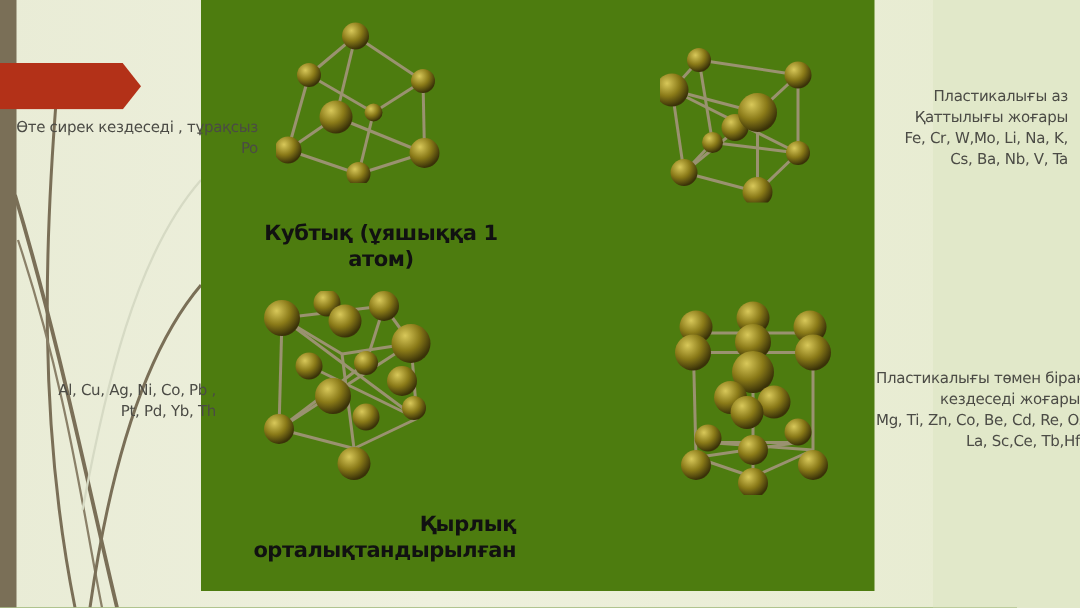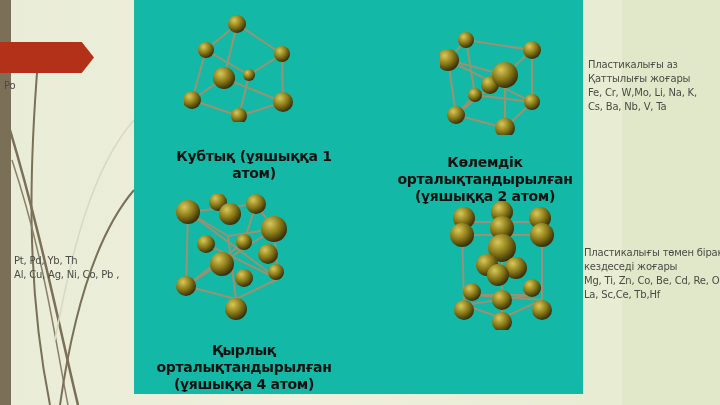--- a/index.html
+++ b/index.html
@@ -21,30 +21,30 @@
       background: #7a6f57;
     }
     .swoosh { position: absolute; left: 0; top: 0; width: 140px; height: 405px; }
     .arrow-banner {
       position: absolute; left: 0; top: 42px; width: 94px; height: 31px;
       background: #b33118;
       clip-path: polygon(0 0, 87% 0, 100% 50%, 87% 100%, 0 100%);
     }
     .photo {
       position: absolute; left: 134px; top: 0; width: 449px; height: 394px;
-      background: #14b8a6;
+      background: #4d7c0f;
     }
     .lattice { position: absolute; }
     .caption {
       position: absolute; text-align: center; color: #111;
       font-weight: bold; font-size: 14px; line-height: 17px;
       font-family: "DejaVu Sans", sans-serif; letter-spacing: -0.3px;
     }
     .note {
-      position: absolute; text-align: left; color: #4b4b45;
+      position: absolute; text-align: right; color: #4b4b45;
       font-size: 10px; line-height: 14px;
       font-family: "DejaVu Sans", sans-serif; letter-spacing: -0.2px;
     }
   </style>
 </head>
 <body>
 
 <div class="slide-bg"></div>
 <div class="right-tint"></div>
 
@@ -188,41 +188,37 @@
       <circle cx="60" cy="100" r="10"></circle>
         <circle cx="22" cy="110" r="10"></circle>
         <circle cx="100" cy="110" r="10"></circle>
       <circle cx="60" cy="122" r="10"></circle>
     </g>
   </svg>
 
   <div class="caption" style="left:20px;top:148px;width:200px;">
     <div>Кубтық (ұяшыққа 1 атом)</div>
   </div>
-  <div class="caption" style="left:246px;top:154px;width:210px;">
-    <div>Көлемдік орталықтандырылған</div>
-    <div>(ұяшыққа 2 атом)</div>
+  <div class="caption" style="left:10px;top:342px;width:200px;text-align:right;">
+    <div>Қырлық орталықтандырылған</div>
   </div>
-  <div class="caption" style="left:10px;top:342px;width:200px;">
-    <div>Қырлық орталықтандырылған</div>
-    <div>(ұяшыққа 4 атом)</div>
-  </div>
 </div>
 
 <div class="note" style="left:4px;top:79px;width:168px;">
+  <div>Өте сирек кездеседі , тұрақсыз</div>
   <div>Po</div>
 </div>
 <div class="note" style="left:588px;top:58px;width:124px;">
   <div>Пластикалығы аз</div>
   <div>Қаттылығы жоғары</div>
   <div>Fe, Cr, W,Mo, Li, Na, K,</div>
   <div>Cs, Ba, Nb, V, Ta</div>
 </div>
 <div class="note" style="left:14px;top:254px;width:130px;">
+  <div>Al, Cu, Ag, Ni, Co, Pb ,</div>
   <div>Pt, Pd, Yb, Th</div>
-  <div>Al, Cu, Ag, Ni, Co, Pb ,</div>
 </div>
 <div class="note" style="left:584px;top:246px;width:136px;white-space:nowrap;">
   <div>Пластикалығы төмен бірақ</div>
   <div>кездеседі жоғары</div>
   <div>Mg, Ti, Zn, Co, Be, Cd, Re, Os</div>
   <div>La, Sc,Ce, Tb,Hf</div>
 </div>
 
 </body></html>

